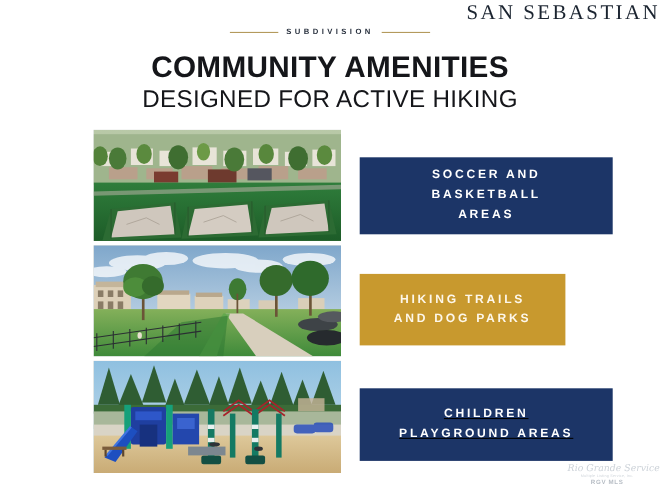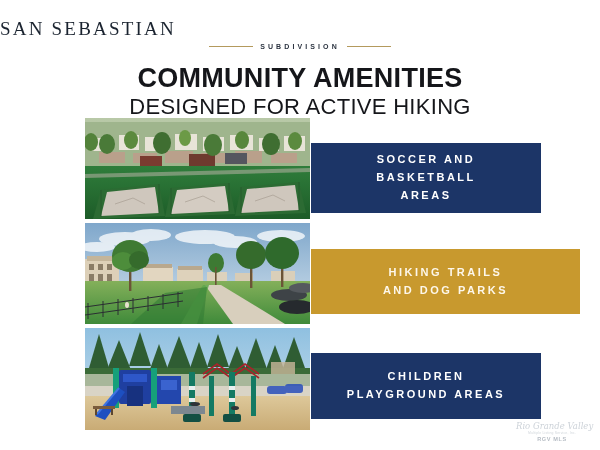--- a/index.html
+++ b/index.html
@@ -10,22 +10,22 @@
   body {
     width: 600px;
     height: 450px;
     overflow: hidden;
     font-family: "Liberation Sans", sans-serif;
     position: relative;
   }
 
   
   .logo-block {
-    text-align: left;
-    padding-top: 19px;
+    text-align: right;
+    padding-top: 2px;
   }
   .logo-name {
     font-family: "Liberation Serif", serif;
     font-size: 19px;
     letter-spacing: 2.2px;
     color: #1b2430;
     line-height: 1;
     white-space: nowrap;
   }
   .logo-sub-row {
@@ -100,48 +100,50 @@
 
   .label-box {
     position: absolute;
     top: 0;
     display: flex;
     align-items: center;
     justify-content: center;
     text-align: center;
     box-sizing: border-box;
     padding: 4px 8px;
+    margin-left: 16px;
   }
   .label-text {
     font-size: 11px;
     font-weight: bold;
     letter-spacing: 2.5px;
     line-height: 1.62;
     white-space: pre-line;
   }
 
   
   .box-1 {
     left: 226px; width: 230px;
     top: 25px; height: 70px;
     background: #1c3567;
   }
   .box-1 .label-text { color: #ffffff; }
 
   .box-2 {
-    left: 226px; width: 269px;
+    left: 226px; width: 187px;
     top: 26px; height: 65px;
     background: #c8992e;
   }
   .box-2 .label-text { color: #fdf7ea; }
 
   .box-3 {
     left: 226px; width: 230px;
     top: 25px; height: 66px;
     background: #1c3567;
+    text-decoration: underline;
   }
   .box-3 .label-text { color: #ffffff; }
 
   
   .watermark {
     position: absolute;
     right: 12px;
     bottom: 8px;
     width: 72px;
     text-align: center;
@@ -441,16 +443,16 @@
     </div>
     <div class="label-box box-3">
       <span class="label-text">CHILDREN
 PLAYGROUND AREAS</span>
     </div>
   </div>
 
 </div>
 
 <div class="watermark">
-  <div class="wm-script">Rio Grande Valley</div>
+  <div class="wm-script">Rio Grande Service</div>
   <div class="wm-tiny">Multiple Listing Service, Inc.</div>
   <div class="wm-mls">RGV MLS</div>
 </div>
 
 </body></html>

